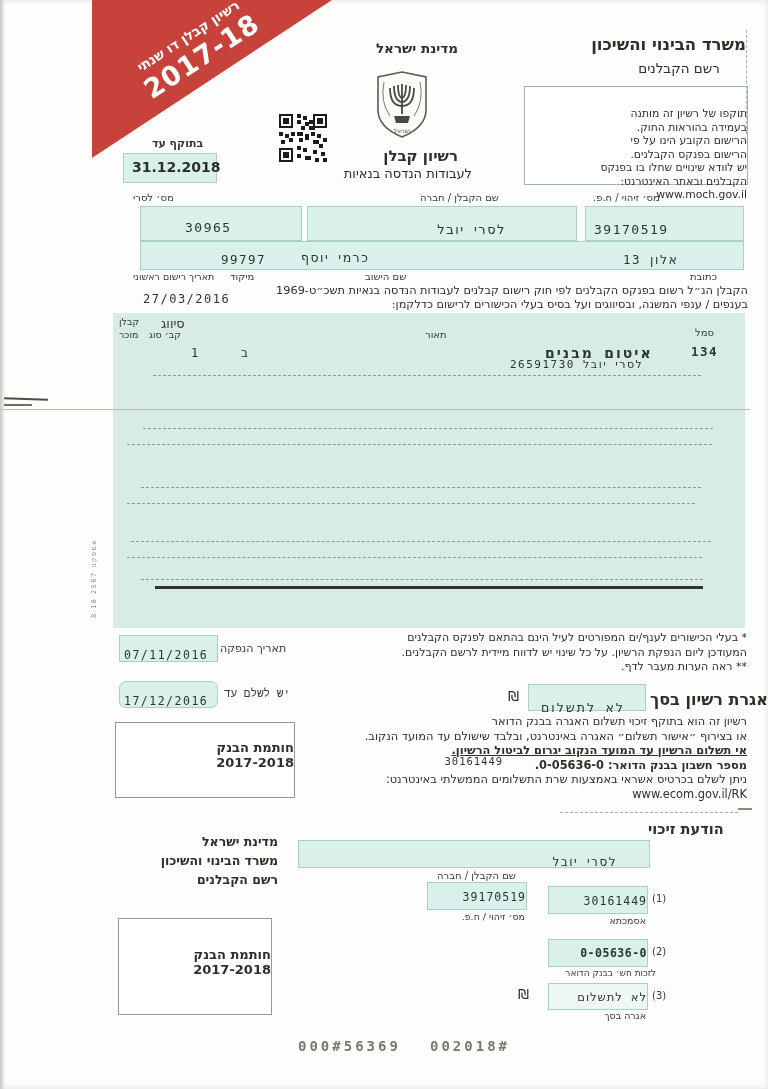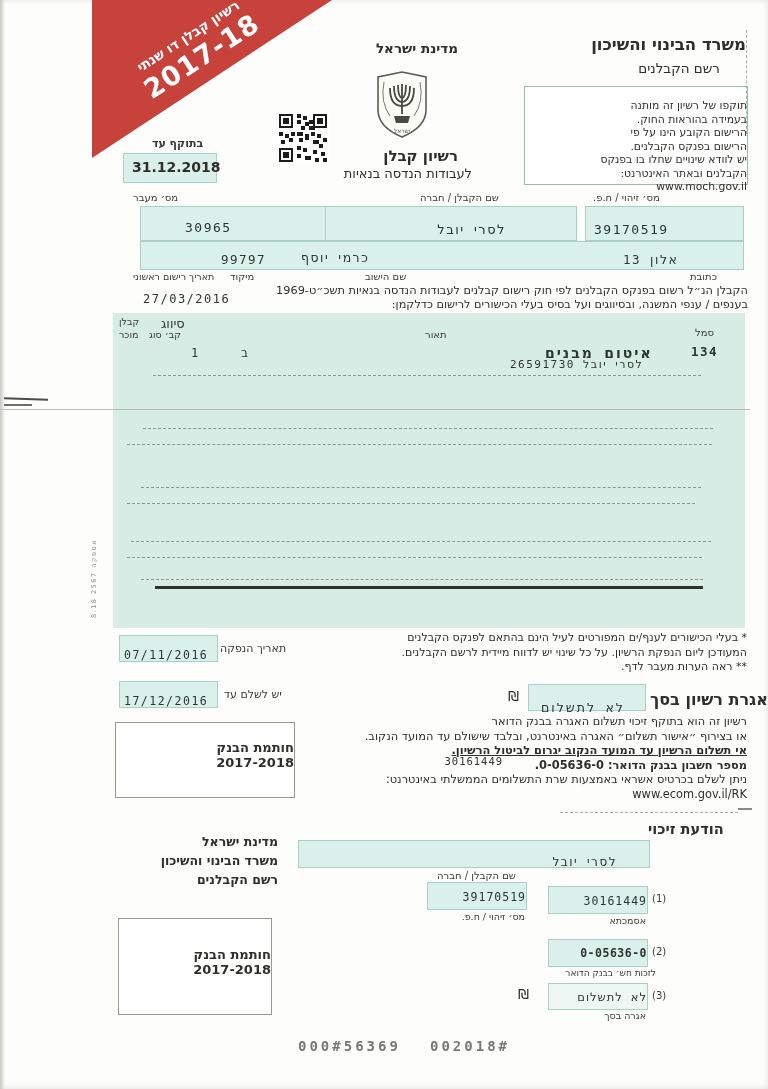--- a/index.html
+++ b/index.html
@@ -100,41 +100,41 @@
     </g>
     <path d="M20 46 h16 l-2 7 h-12 Z" fill="#4a4a44"></path>
     <path d="M10 12 q-4 20 6 34 M46 12 q4 20 -6 34" stroke="#7a7a70" stroke-width="1" fill="none"></path>
     <text x="28" y="63" font-size="6" text-anchor="middle" fill="#55554e">ישראל</text>
   </svg>
   <div class="abs b center" style="left:352px;top:147px;width:106px;font-size:15px;">רשיון קבלן</div>
   <div class="abs center" style="left:338px;top:166px;width:134px;font-size:13px;">לעבודות הנדסה בנאיות</div>
 
   <div class="abs b right" style="left:552px;top:35px;width:194px;font-size:16.5px;">משרד הבינוי והשיכון</div>
   <div class="abs center" style="left:560px;top:60px;width:160px;font-size:13.5px;">רשם הקבלנים</div>
-  <div class="abs whitebox center" style="left:524px;top:86px;width:224px;height:99px;font-size:10.8px;line-height:13.5px;padding-top:12px;box-sizing:border-box;border-color:#9fb8ae;">
+  <div class="abs whitebox center" style="left:524px;top:86px;width:224px;height:99px;font-size:10.8px;line-height:13.5px;padding-top:20px;box-sizing:border-box;border-color:#9fb8ae;">
     <div>תוקפו של רשיון זה מותנה</div>
     <div>בעמידה בהוראות החוק.</div>
     <div>הרישום הקובע הינו על פי</div>
     <div>הרישום בפנקס הקבלנים.</div>
     <div>יש לוודא שינויים שחלו בו בפנקס</div>
     <div>הקבלנים ובאתר האינטרנט:</div>
     <div class="url" style="direction:ltr;">www.moch.gov.il</div>
   </div>
 
   <div class="abs lbl" style="left:593px;top:192px;">מס׳ זיהוי / ח.פ.</div>
   <div class="abs lbl" style="left:420px;top:192px;">שם הקבלן / חברה</div>
-  <div class="abs lbl" style="left:133px;top:192px;">מס׳ מעבר</div>
+  <div class="abs lbl" style="left:133px;top:192px;">מס׳ לסרי</div>
 
   <div class="abs mintbox" style="left:585px;top:206px;width:157px;height:33px;">
     <span class="abs typed" style="left:8px;top:15px;font-size:13px;">39170519</span>
   </div>
   <div class="abs mintbox" style="left:307px;top:206px;width:268px;height:33px;">
     <span class="abs typed" style="right:70px;top:15px;font-size:13px;">לסרי יובל</span>
   </div>
-  <div class="abs mintbox" style="left:140px;top:206px;width:160px;height:33px;padding-left:24px;">
+  <div class="abs mintbox" style="left:140px;top:206px;width:160px;height:33px;">
     <span class="abs typed" style="left:44px;top:13px;font-size:13px;">30965</span>
   </div>
 
   <div class="abs mintbox" style="left:140px;top:241px;width:602px;height:27px;">
     <span class="abs typed" style="left:482px;top:10px;font-size:12.5px;">אלון 13</span>
     <span class="abs typed" style="left:160px;top:8px;font-size:12.5px;">כרמי יוסף</span>
     <span class="abs typed" style="left:80px;top:10px;font-size:12.5px;">99797</span>
     <span class="abs typed" style="left:2px;top:10px;font-size:12px;direction:ltr;margin-top:40px;">27/03/2016</span>
   </div>
   <div class="abs lbl" style="left:690px;top:271px;">כתובת</div>
@@ -183,22 +183,22 @@
   <div class="abs right" style="left:295px;top:631px;width:452px;font-size:11px;line-height:14.5px;">
     <div>* בעלי הכישורים לענף/ים המפורטים לעיל הינם בהתאם לפנקס הקבלנים</div>
     <div style="padding-left:10px;">המעודכן ליום הנפקת הרשיון. על כל שינוי יש לדווח מיידית לרשם הקבלנים.</div>
     <div>** ראה הערות מעבר לדף.</div>
   </div>
 
   <div class="abs lbl" style="left:220px;top:642px;font-size:11px;">תאריך הנפקה</div>
   <div class="abs mintbox" style="left:119px;top:635px;width:97px;height:25px;">
     <span class="abs typed" style="left:4px;top:12px;font-size:11.5px;direction:ltr;">07/11/2016</span>
   </div>
-  <div class="abs lbl" style="left:224px;top:688px;font-size:11px;">יש לשלם עד</div>
-  <div class="abs mintbox" style="left:119px;top:681px;width:97px;height:25px;">
+  <div class="abs lbl" style="left:224px;top:688px;font-size:11px;font-family:Liberation Mono, monospace;">יש לשלם עד</div>
+  <div class="abs mintbox" style="left:119px;top:681px;width:97px;height:25px;border-radius:7px;">
     <span class="abs typed" style="left:4px;top:12px;font-size:11.5px;direction:ltr;">17/12/2016</span>
   </div>
 
   <div class="abs b" style="left:650px;top:690px;font-size:16px;white-space:nowrap;">אגרת רשיון בסך</div>
   <span class="abs" style="left:508px;top:688px;font-size:14px;">₪</span>
   <div class="abs mintbox" style="left:528px;top:684px;width:116px;height:25px;">
     <span class="abs typed" style="left:12px;top:15px;font-size:12.5px;letter-spacing:2px;">לא לתשלום</span>
   </div>
 
   <div class="abs right" style="left:295px;top:714px;width:452px;font-size:11.4px;line-height:14.5px;">

